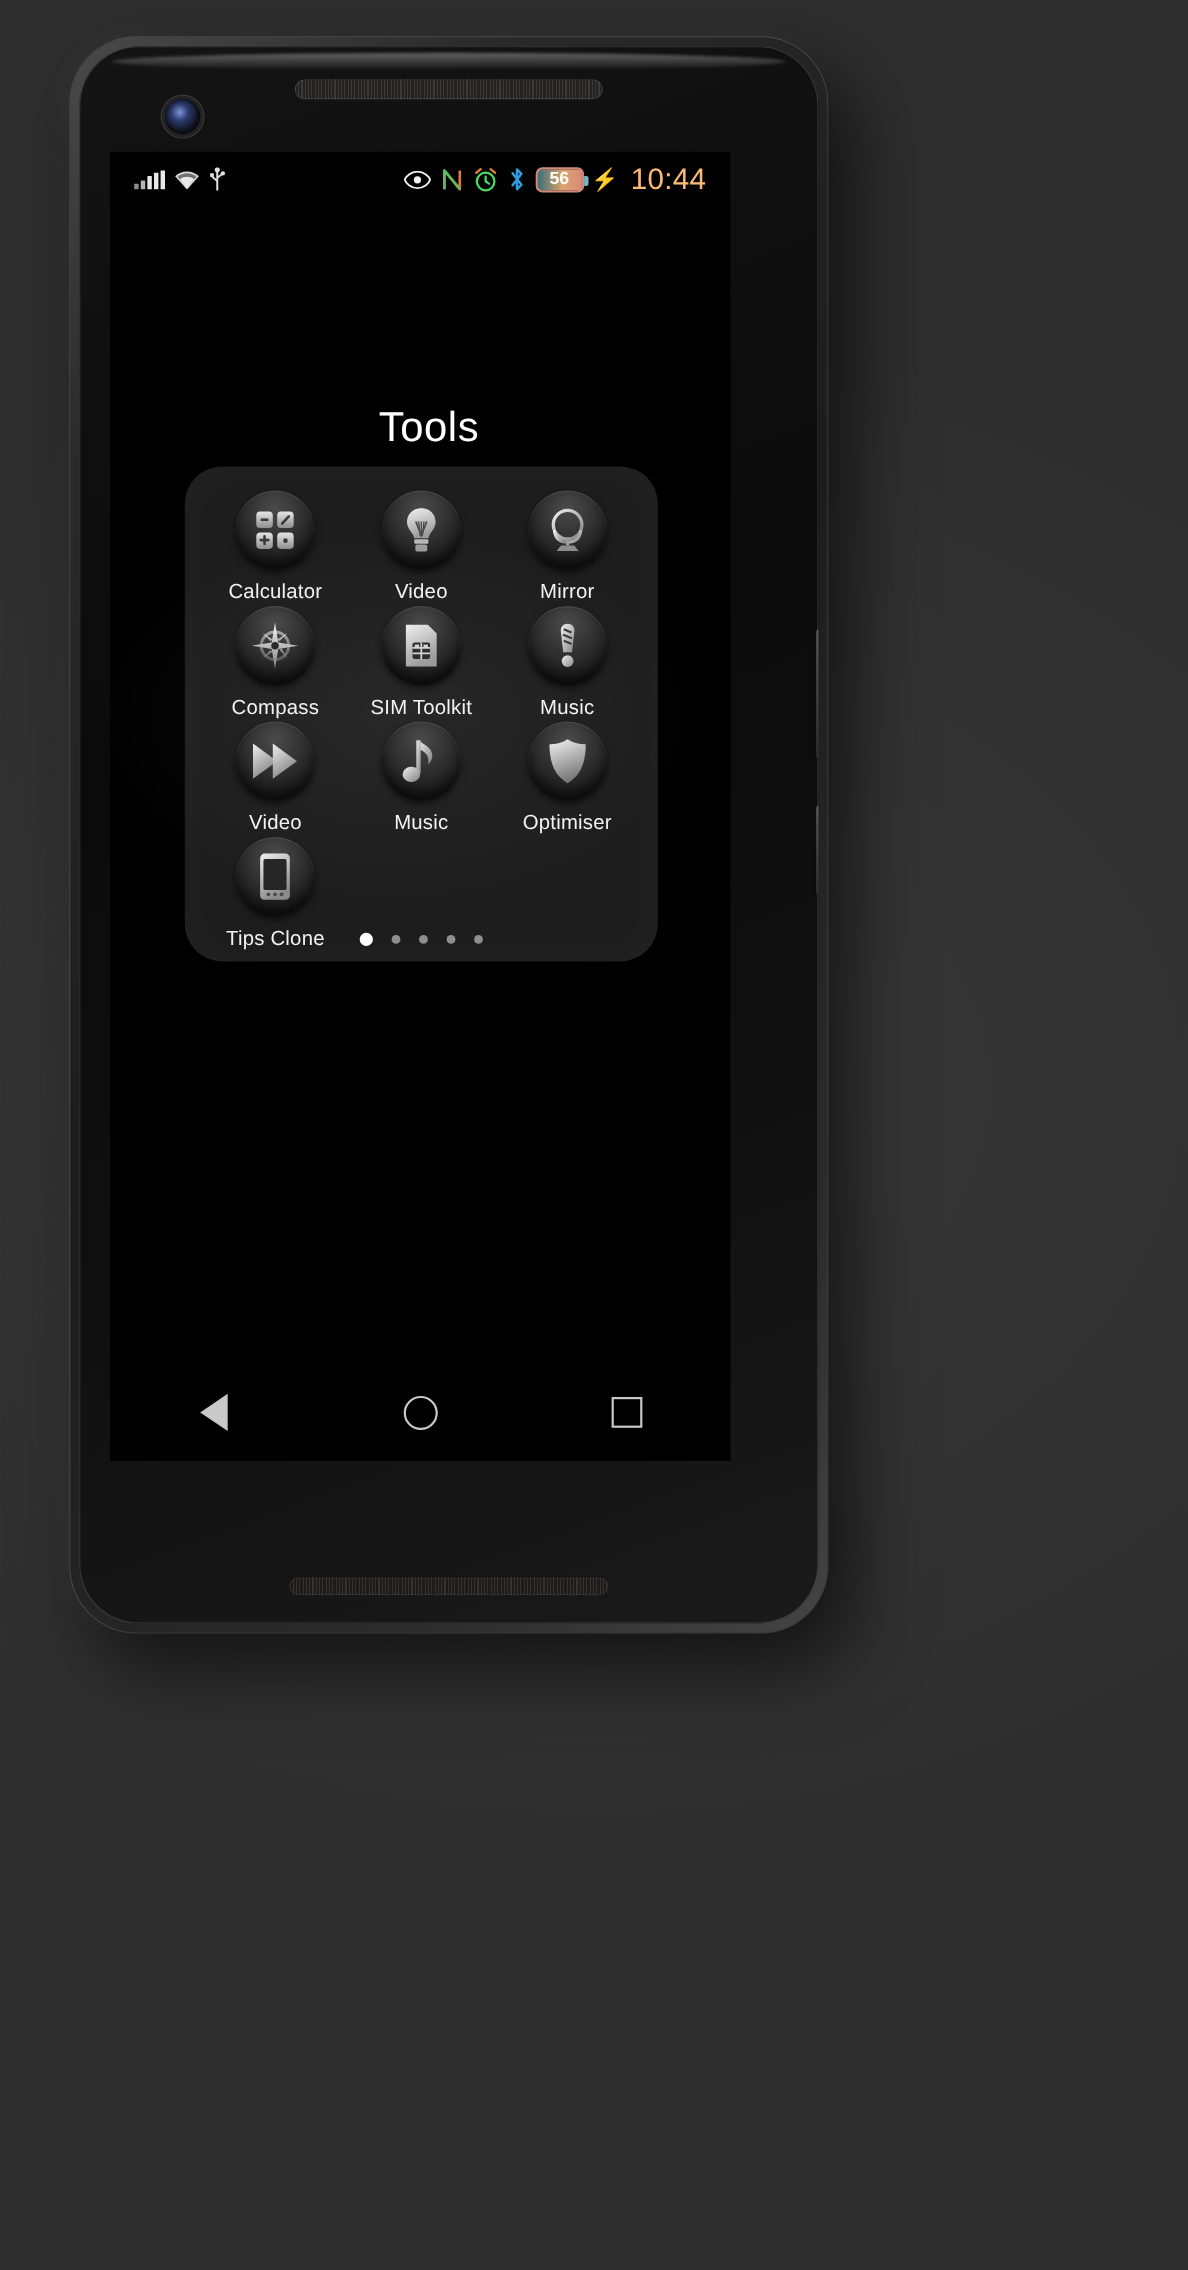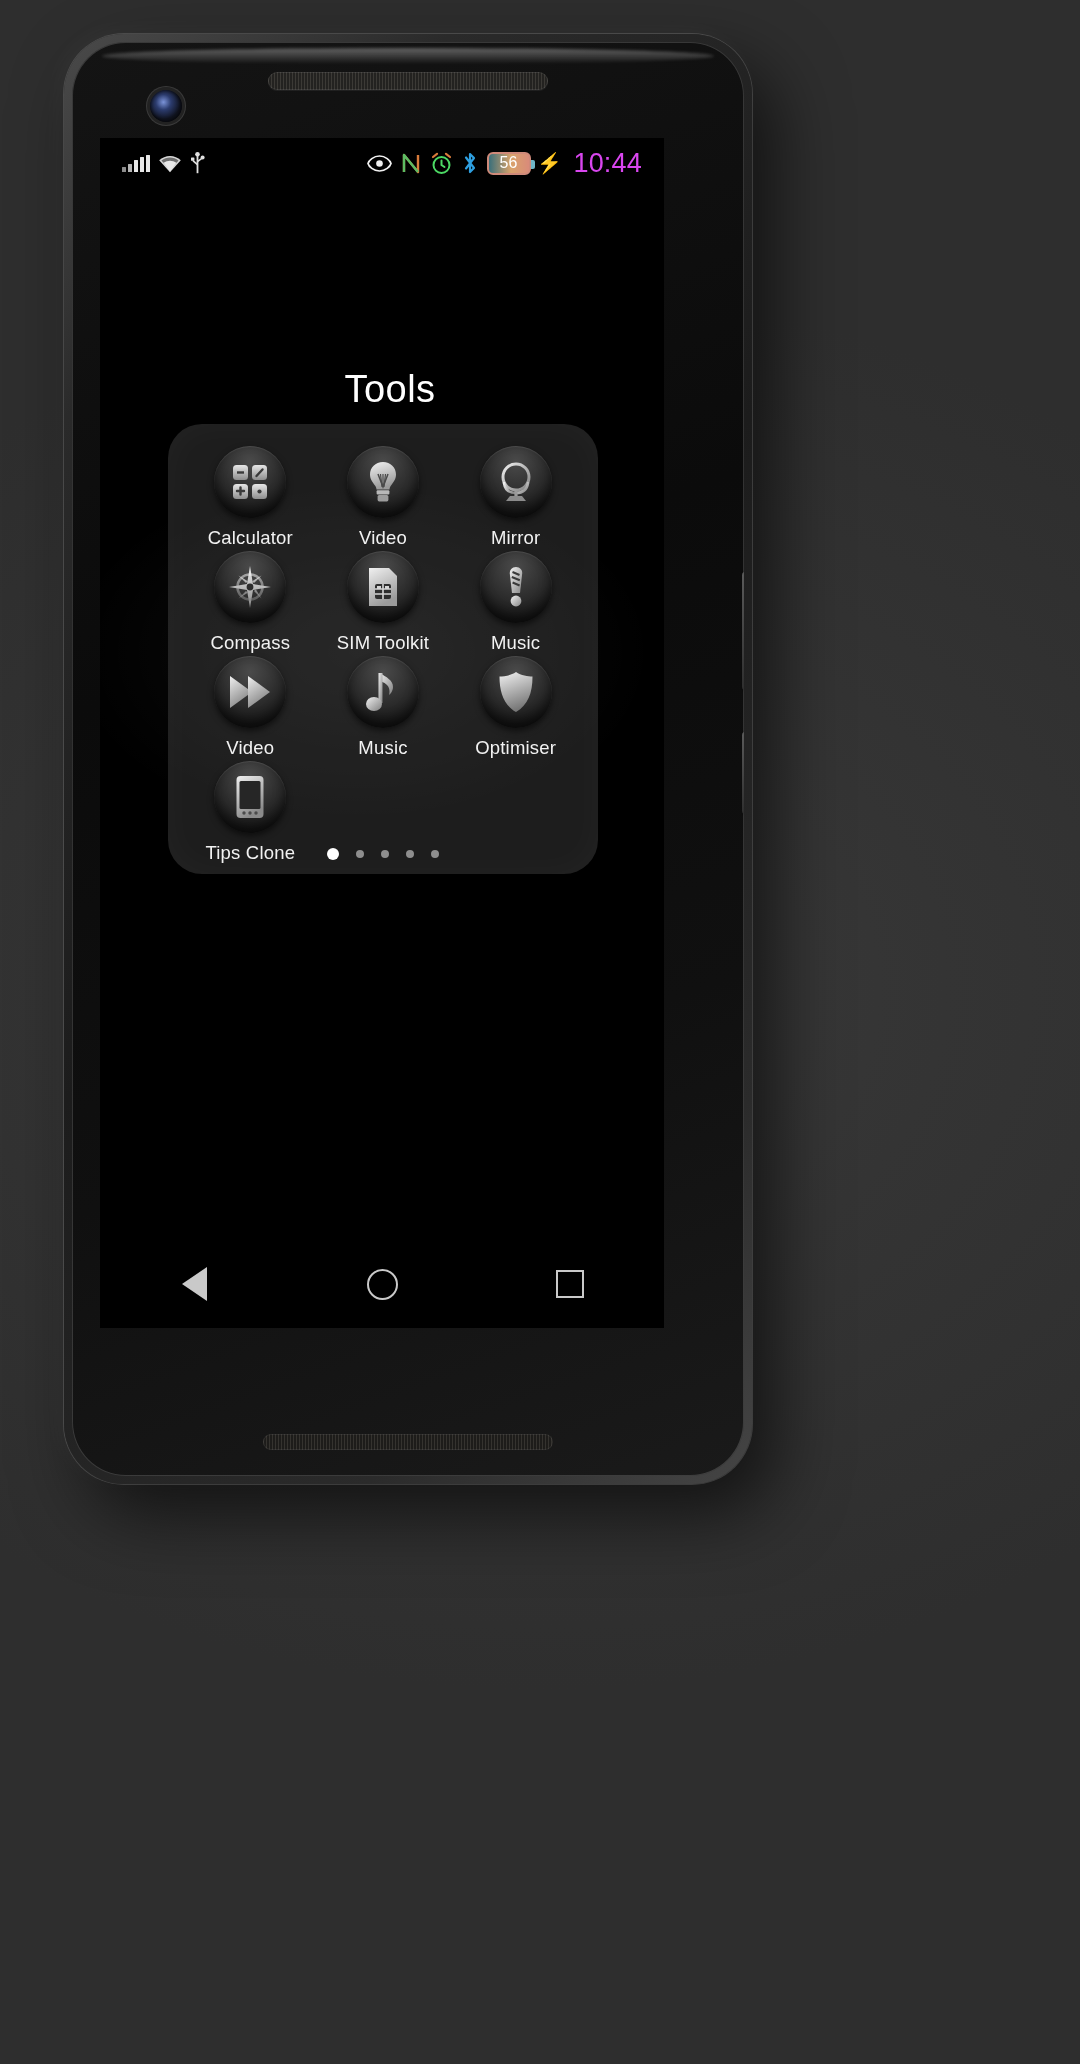--- a/index.html
+++ b/index.html
@@ -104,35 +104,35 @@
   .signal { display:flex; align-items:flex-end; gap:2px; height:17px; }
   .signal i { display:block; width:4px; background:#e8e8e8; border-radius:0.5px; }
   .signal i:nth-child(1){height:5px;background:#8d8d8d;}
   .signal i:nth-child(2){height:8px;background:#b5b5b5;}
   .signal i:nth-child(3){height:12px;}
   .signal i:nth-child(4){height:15px;}
   .signal i:nth-child(5){height:17px;}
 
   .ic { display:block; }
   .time {
-    font-size:27px; letter-spacing:0.2px; color:#d946ef; font-weight:400;
+    font-size:27px; letter-spacing:0.2px; color:#fdba74; font-weight:400;
     margin-left:2px;
   }
   .batt-wrap { position:relative; display:flex; align-items:center; }
   .batt {
     position:relative; width:44px; height:23px; border-radius:6px;
     border:2px solid #cf8a7a;
     background:linear-gradient(90deg,#3a6f7a 0%,#d9a36b 55%,#d98b7a 100%);
     display:flex; align-items:center; justify-content:center;
   }
   .batt::after{
     content:""; position:absolute; right:-6px; top:6px;
     width:4px; height:9px; border-radius:0 2px 2px 0; background:#6fb6c8;
   }
-  .batt-txt { font-size:16px; color:#fff; font-weight:400; line-height:1; }
+  .batt-txt { font-size:16px; color:#fff; font-weight:700; line-height:1; }
   .bolt { font-size:20px; color:#fff; margin-left:7px; }
 
   
   #folder-title {
     position:absolute; left:16px; right:0; top:230px;
     text-align:center; color:#fff;
     font-size:38px; font-weight:400; letter-spacing:0.5px;
   }
 
   #folder-panel {

